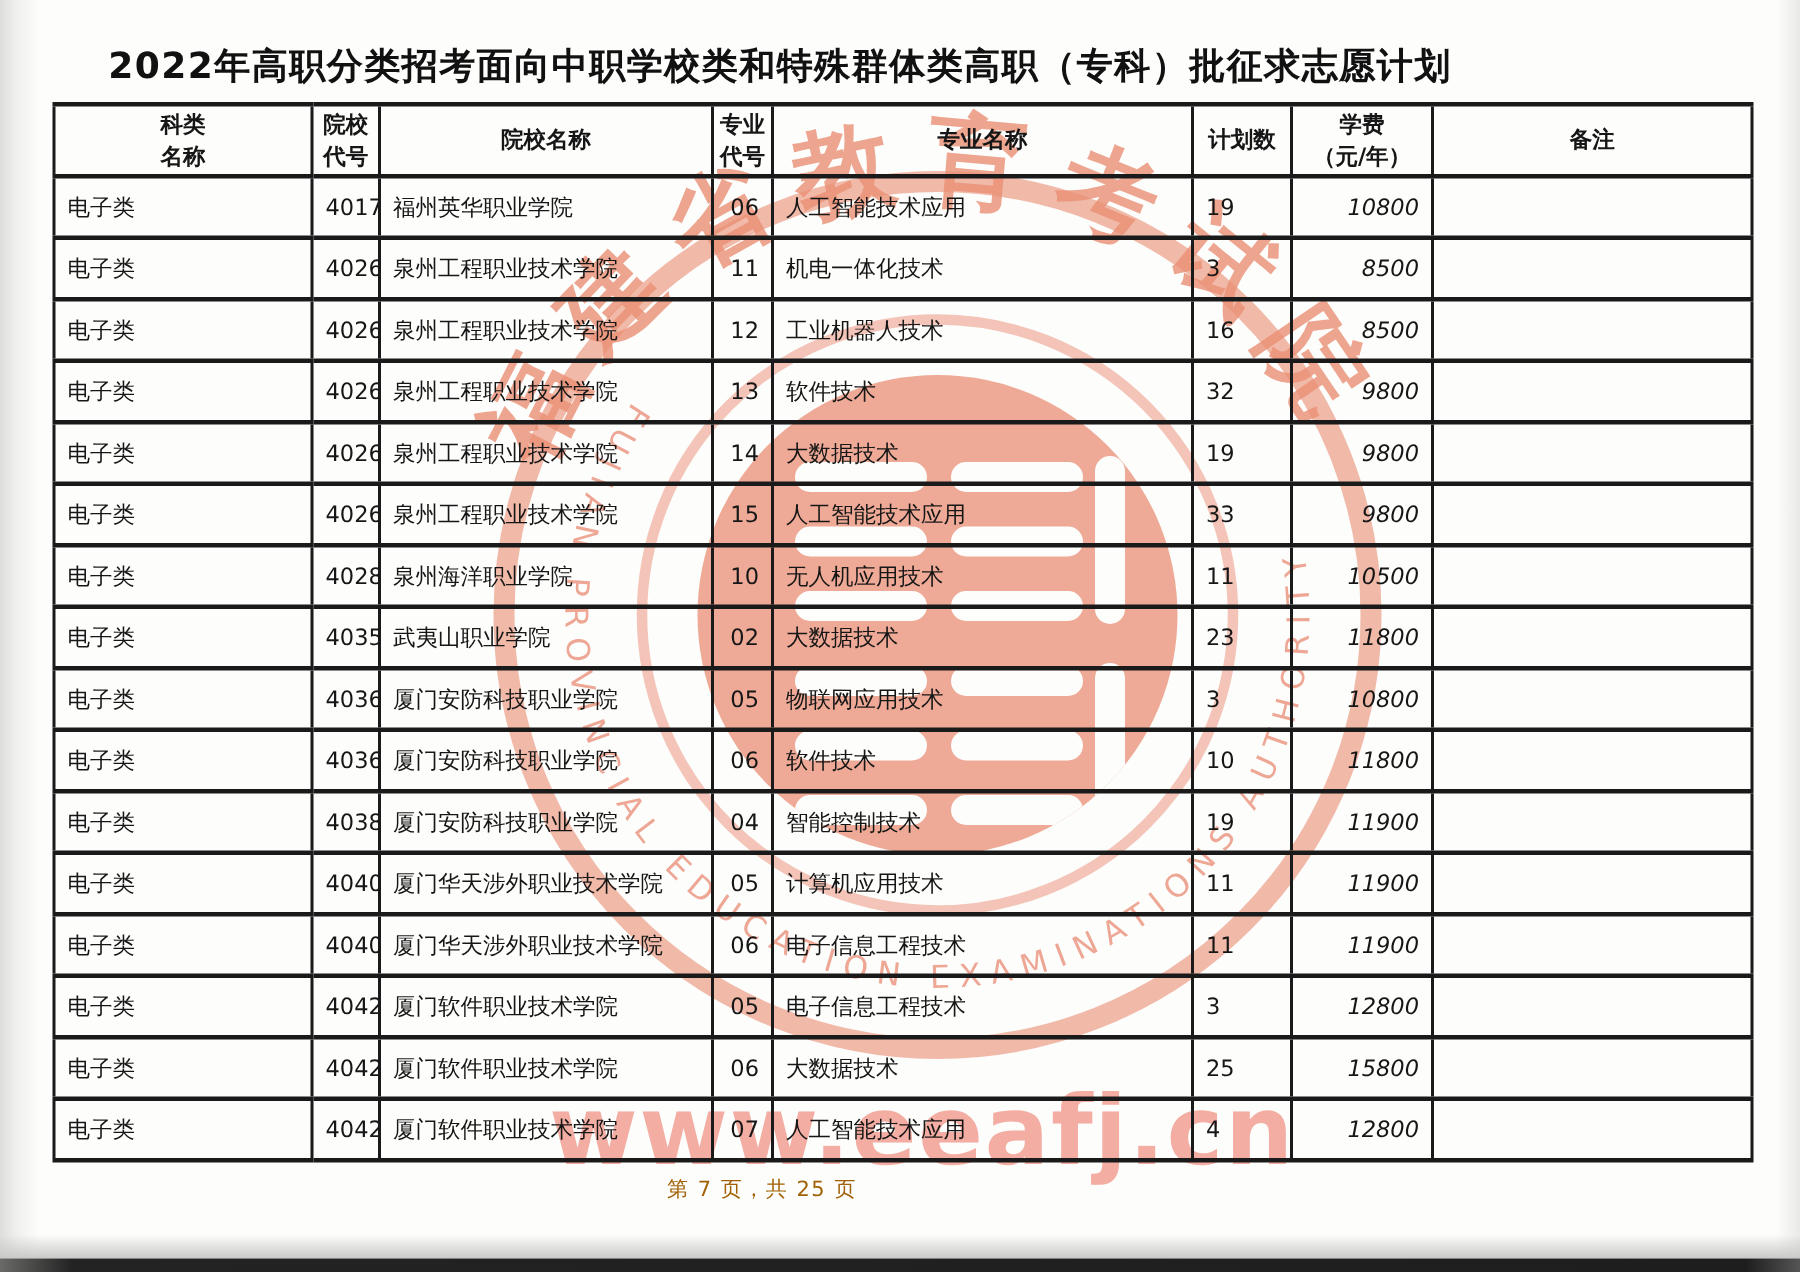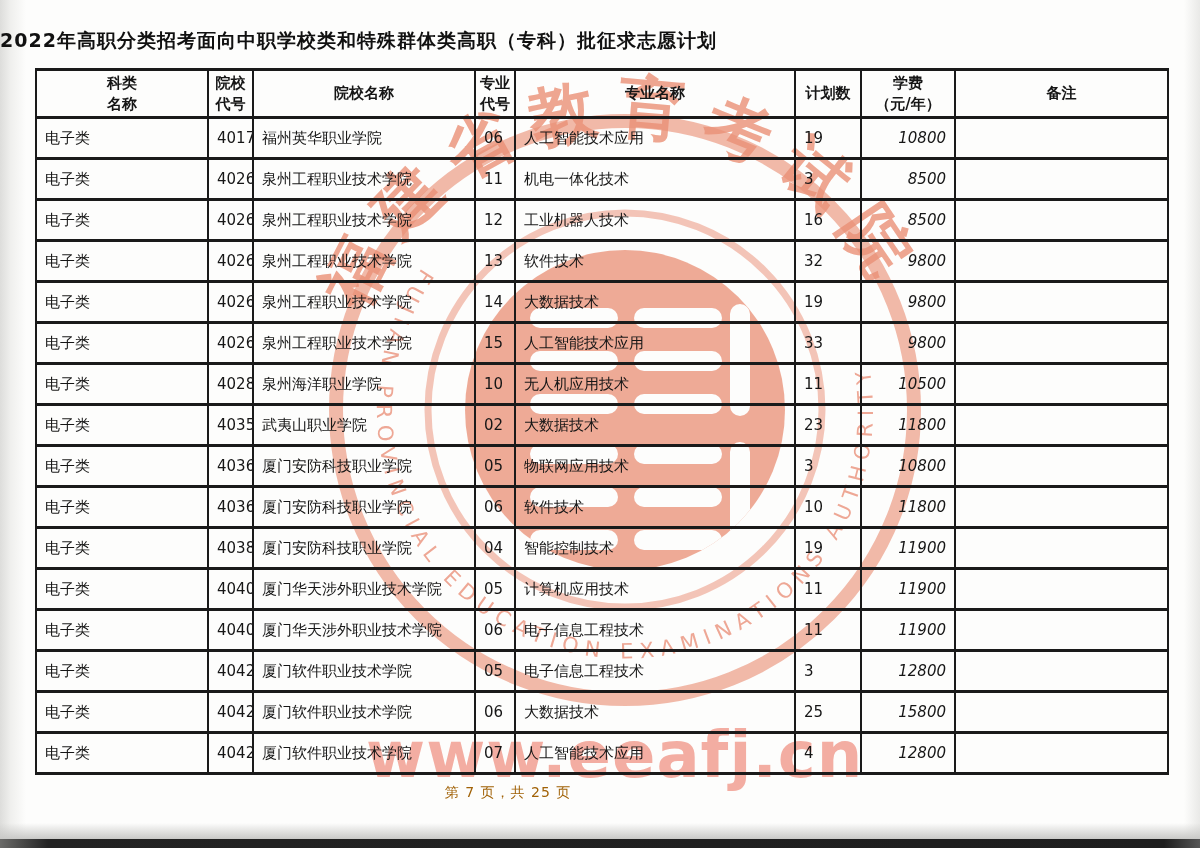--- a/index.html
+++ b/index.html
@@ -25,22 +25,22 @@
     position: absolute; left: 0; bottom: 9px; width: 1200px; height: 16px;
     background: linear-gradient(180deg, rgba(255,255,255,0) 0%, #c9c9c7 100%);
   }
   .edge-bottom-dark {
     position: absolute; left: 0; bottom: 0; width: 1200px; height: 9px;
     background: linear-gradient(90deg, #6a6a68 0%, #232323 4%, #1e1e1e 97%, #555 100%);
   }
 
   .doc-title {
     position: absolute; left: 0; top: 28px; width: 1040px;
-    text-align: left;
-    font-size: 19px; font-weight: bold; letter-spacing: 1px;
+    text-align: center;
+    font-size: 24px; font-weight: bold; letter-spacing: 1px;
     color: #111;
   }
 
   
   .seal-svg { position: absolute; left: 280px; top: 58px; z-index: 1; }
   .url-watermark {
     position: absolute; left: 366px; top: 718px; z-index: 1;
     font-size: 64px; font-weight: bold; letter-spacing: 1px;
     color: rgba(238, 124, 106, 0.62);
     white-space: nowrap;
@@ -62,21 +62,21 @@
   }
   .data-table th {
     height: 48px;
     font-weight: 600;
     text-align: center; vertical-align: middle;
     white-space: pre-line; line-height: 1.35;
     padding: 0 2px;
   }
   .data-table td { height: 41px; vertical-align: middle; }
   .c-left   { text-align: left;  padding-left: 10px; }
-  .c-center { text-align: left; padding-left: 2px; padding-right: 2px; }
+  .c-center { text-align: right; padding-left: 2px; padding-right: 2px; }
   .c-right  { text-align: left; padding-right: 4px; }
   .c-right-pad { text-align: right; padding-right: 12px; font-style: italic; }
 
   .doc-footer {
     position: absolute; left: 0; top: 784px; width: 1016px;
     text-align: center; font-size: 14px; color: #a16207;
     z-index: 2; letter-spacing: 1px;
   }
 </style>
 </head>

